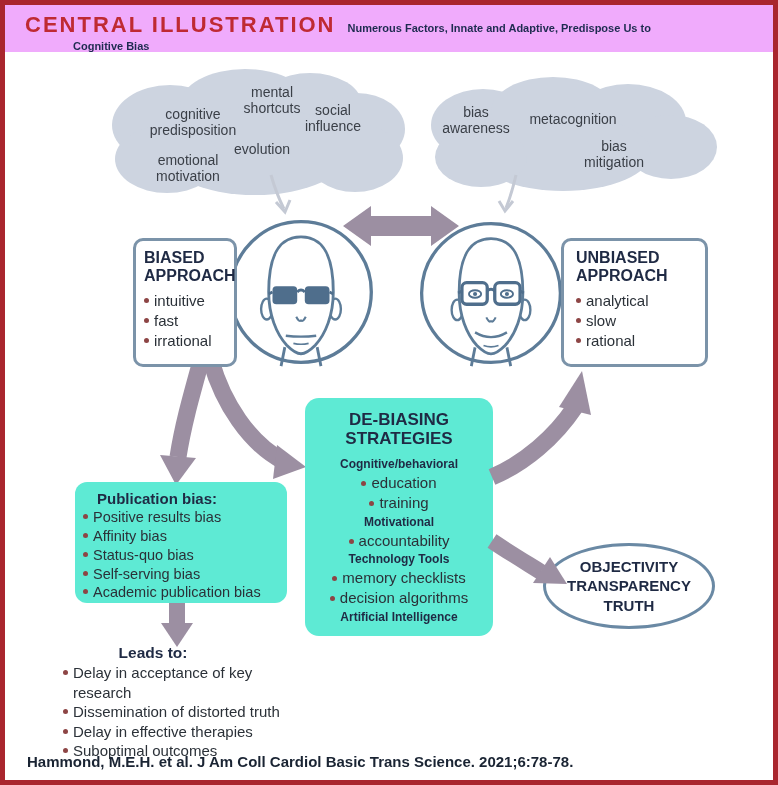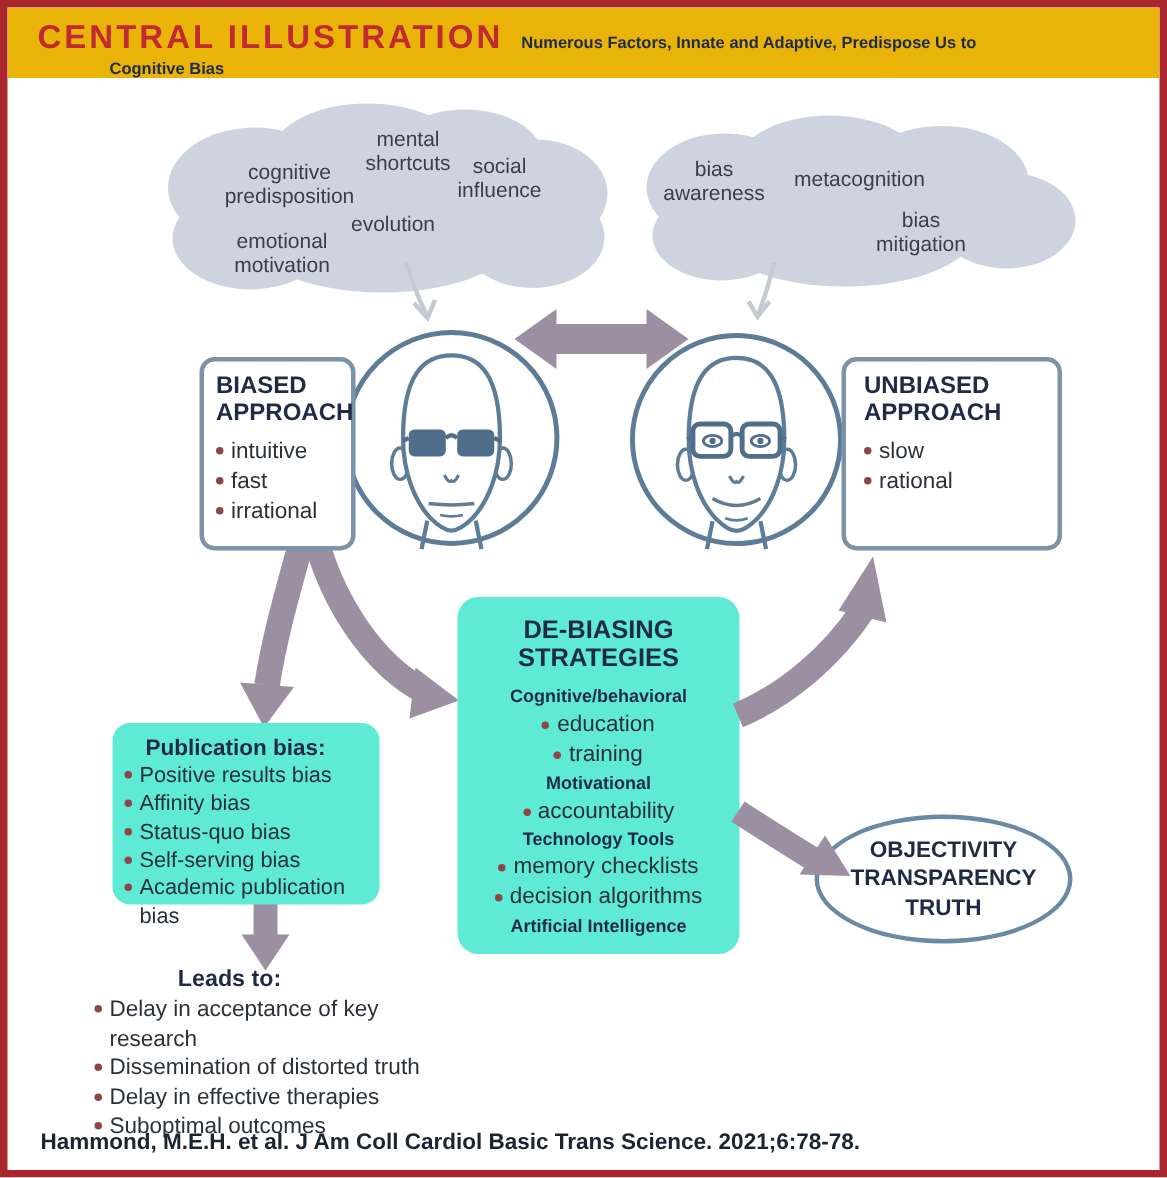--- a/index.html
+++ b/index.html
@@ -5,21 +5,21 @@
   html,body{margin:0;padding:0;background:#fff;}
   *{box-sizing:border-box;}
   #figure{
     position:relative;width:778px;height:785px;
     border:5px solid #a9262e;background:#ffffff;overflow:hidden;
     font-family:"Liberation Sans", sans-serif;
   }
   
   .header{
     position:absolute;top:0;left:0;right:0;height:47px;
-    background:#eab308;padding:7px 14px 0 20px;
+    background:#f0abfc;padding:7px 14px 0 20px;
   }
   .header-row1{display:flex;align-items:baseline;gap:12px;}
   .main-title{
     color:#bf2a33;font-size:22px;font-weight:bold;letter-spacing:2px;white-space:nowrap;
   }
   .subtitle{color:#1e2b50;font-size:11px;font-weight:bold;}
   .subtitle2{color:#1e2b50;font-size:11px;font-weight:bold;margin-top:2px;margin-left:48px;}
   
   .cloud-svg{position:absolute;z-index:1;}
   .cloud-label{
@@ -39,21 +39,21 @@
   }
   
   .panel{
     position:absolute;z-index:5;background:#5eead4;border-radius:14px;
   }
   #debiasing-box{left:300px;top:393px;width:188px;height:238px;padding:12px 4px 0 4px;text-align:center;}
   .db-title{color:#1f2a44;font-weight:bold;font-size:17px;line-height:1.12;margin:0 auto 8px auto;width:120px;}
   .db-heading{color:#1f2a44;font-weight:bold;font-size:12px;line-height:1.38;}
   .db-item{display:flex;justify-content:center;align-items:flex-start;color:#2b3138;font-size:15px;line-height:1.38;}
   .db-item .dot{margin-top:8px;}
-  #publication-box{left:70px;top:477px;width:178px;height:121px;padding:8px 4px 0 8px;border-radius:12px;}
+  #publication-box{left:70px;top:477px;width:212px;height:121px;padding:8px 4px 0 8px;border-radius:12px;}
   .pub-title{color:#1f2a44;font-weight:bold;font-size:15px;margin:0 0 1px 14px;}
   .pub-item{display:flex;align-items:flex-start;color:#2b3138;font-size:14.5px;line-height:1.3;}
   .pub-item .dot{margin-top:6px;}
   
   #leads-to{position:absolute;z-index:5;left:58px;top:639px;width:268px;}
   .leads-title{color:#1f2a44;font-weight:bold;font-size:15.5px;text-align:center;width:180px;margin-bottom:1px;}
   .leads-item{display:flex;align-items:flex-start;color:#2b3138;font-size:15px;line-height:1.3;}
   .leads-item .dot{margin-top:7px;}
   .leads-item span:last-child{max-width:230px;}
   
@@ -191,20 +191,24 @@
     <div class="bullet-item">
         <span class="dot"></span>
         <span>irrational</span>
       </div>
   </div>
 
   <div class="approach-box" style="left:556px;top:233px;width:147px;height:129px;padding-left:12px;">
     <div class="approach-title" style="width:90px;">UNBIASED APPROACH</div>
     <div class="bullet-item">
         <span class="dot"></span>
+        <span>analytical</span>
+      </div>
+    <div class="bullet-item">
+        <span class="dot"></span>
         <span>slow</span>
       </div>
     <div class="bullet-item">
         <span class="dot"></span>
         <span>rational</span>
       </div>
   </div>
 
   <div class="panel" id="debiasing-box">
     <div class="db-title">DE-BIASING STRATEGIES</div>

